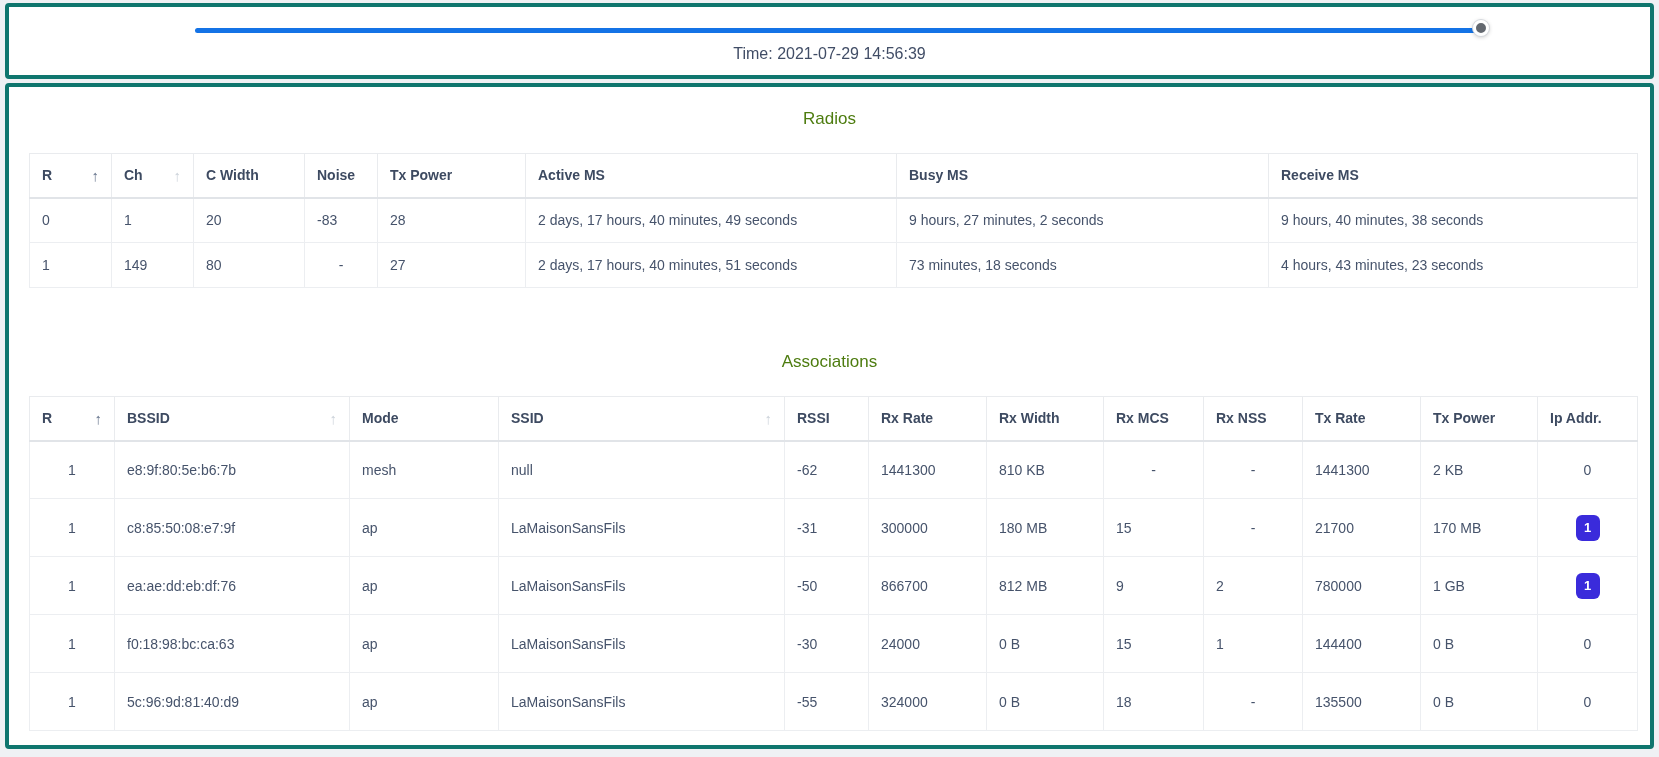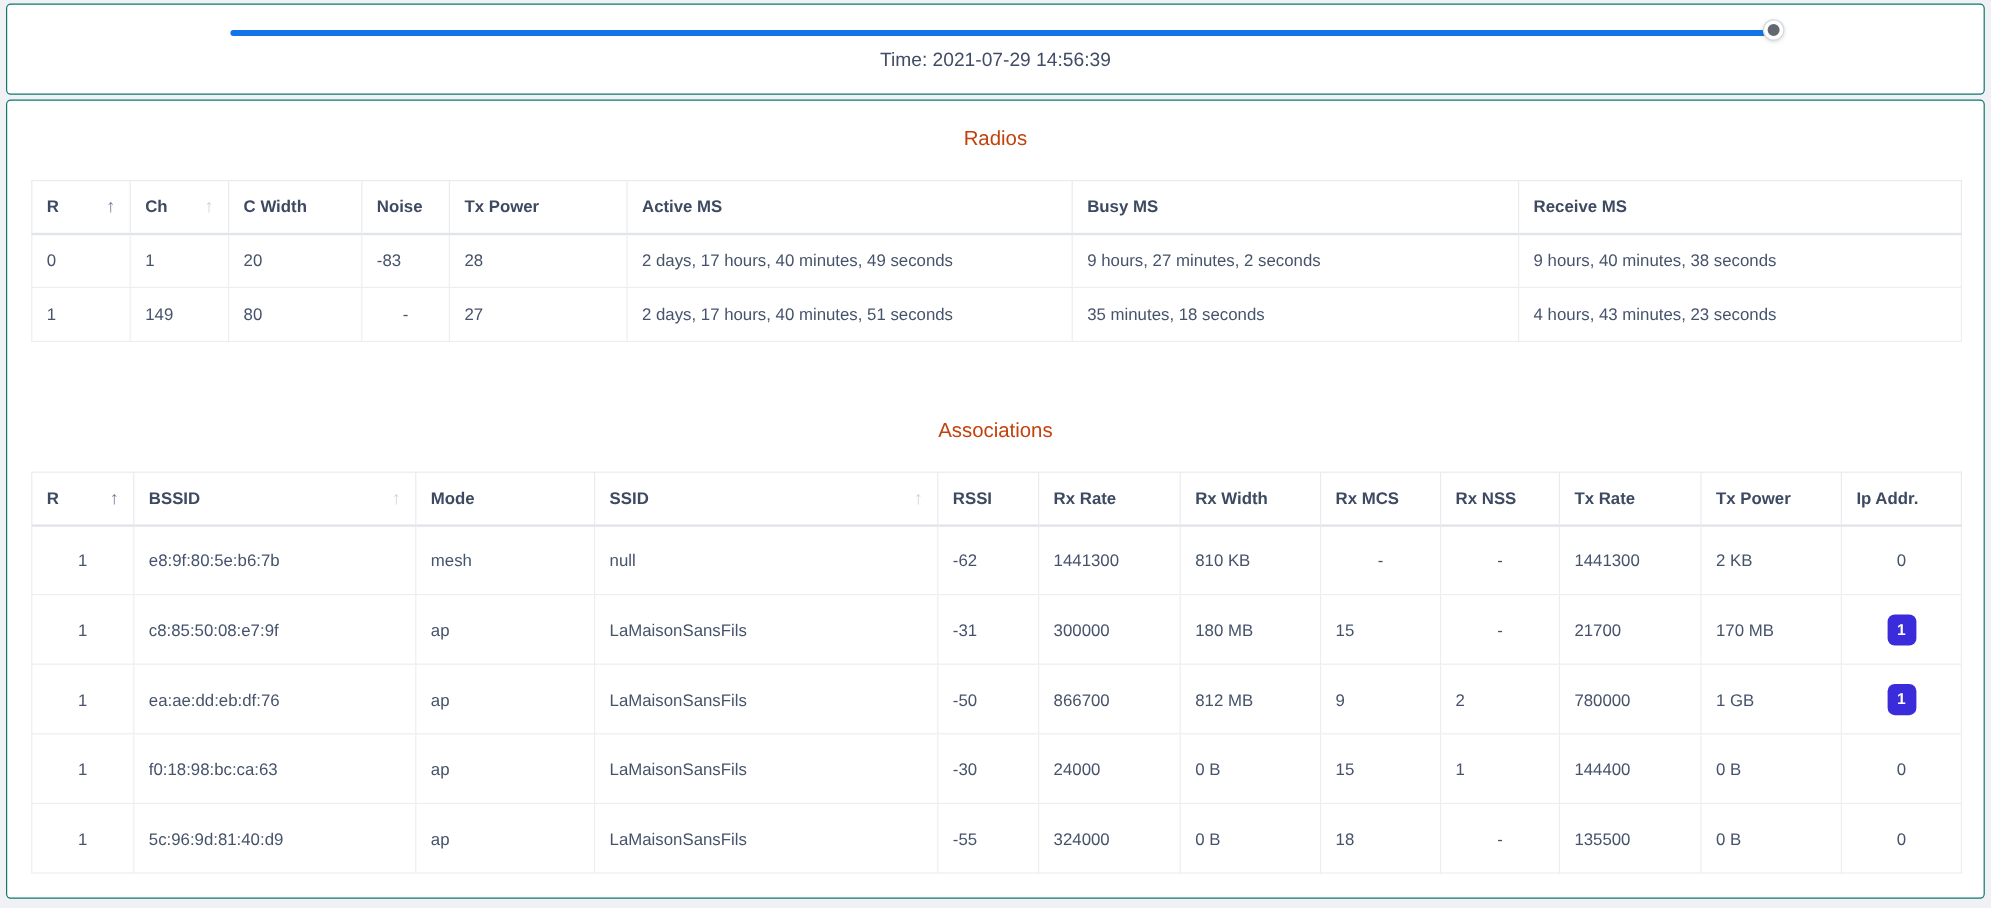--- a/index.html
+++ b/index.html
@@ -5,21 +5,21 @@
   * { box-sizing: border-box; }
   html, body {
     margin: 0; padding: 0;
     width: 1659px; height: 757px;
     background: #eff1f4;
     font-family: "Liberation Sans", sans-serif;
     -webkit-font-smoothing: antialiased;
   }
   .card {
     background: #ffffff;
-    border: 1px solid #0f766e;
+    border: 4px solid #0f766e;
     border-radius: 4px;
     margin-left: 5px;
     margin-right: 5px;
     position: relative;
   }
   .card-top { margin-top: 3px; height: 76px; }
   .card-main { margin-top: 4px; height: 666px; overflow: hidden; }
 
   
   .slider {
@@ -49,21 +49,21 @@
     text-align: center;
     font-size: 16px;
     color: #414d66;
   }
 
   
   .section-title {
     text-align: center;
     font-size: 17px;
     font-weight: 400;
-    color: #c2410c;
+    color: #4d7c0f;
     margin: 0;
     padding-top: 20px;
     line-height: 24px;
   }
   .section-title.assoc { padding-top: 62px; }
 
   
   table.data-table {
     border-collapse: collapse;
     table-layout: fixed;
@@ -202,21 +202,21 @@
           <td>9 hours, 27 minutes, 2 seconds</td>
           <td>9 hours, 40 minutes, 38 seconds</td>
         </tr>
         <tr>
           <td>1</td>
           <td>149</td>
           <td>80</td>
           <td class="center">-</td>
           <td>27</td>
           <td>2 days, 17 hours, 40 minutes, 51 seconds</td>
-          <td>35 minutes, 18 seconds</td>
+          <td>73 minutes, 18 seconds</td>
           <td>4 hours, 43 minutes, 23 seconds</td>
         </tr>
       </tbody>
     </table>
 
   <h2 class="section-title assoc">Associations</h2>
   <table class="data-table" id="associations-table">
       <colgroup>
         <col style="width: 85px;">
         <col style="width: 235px;">

